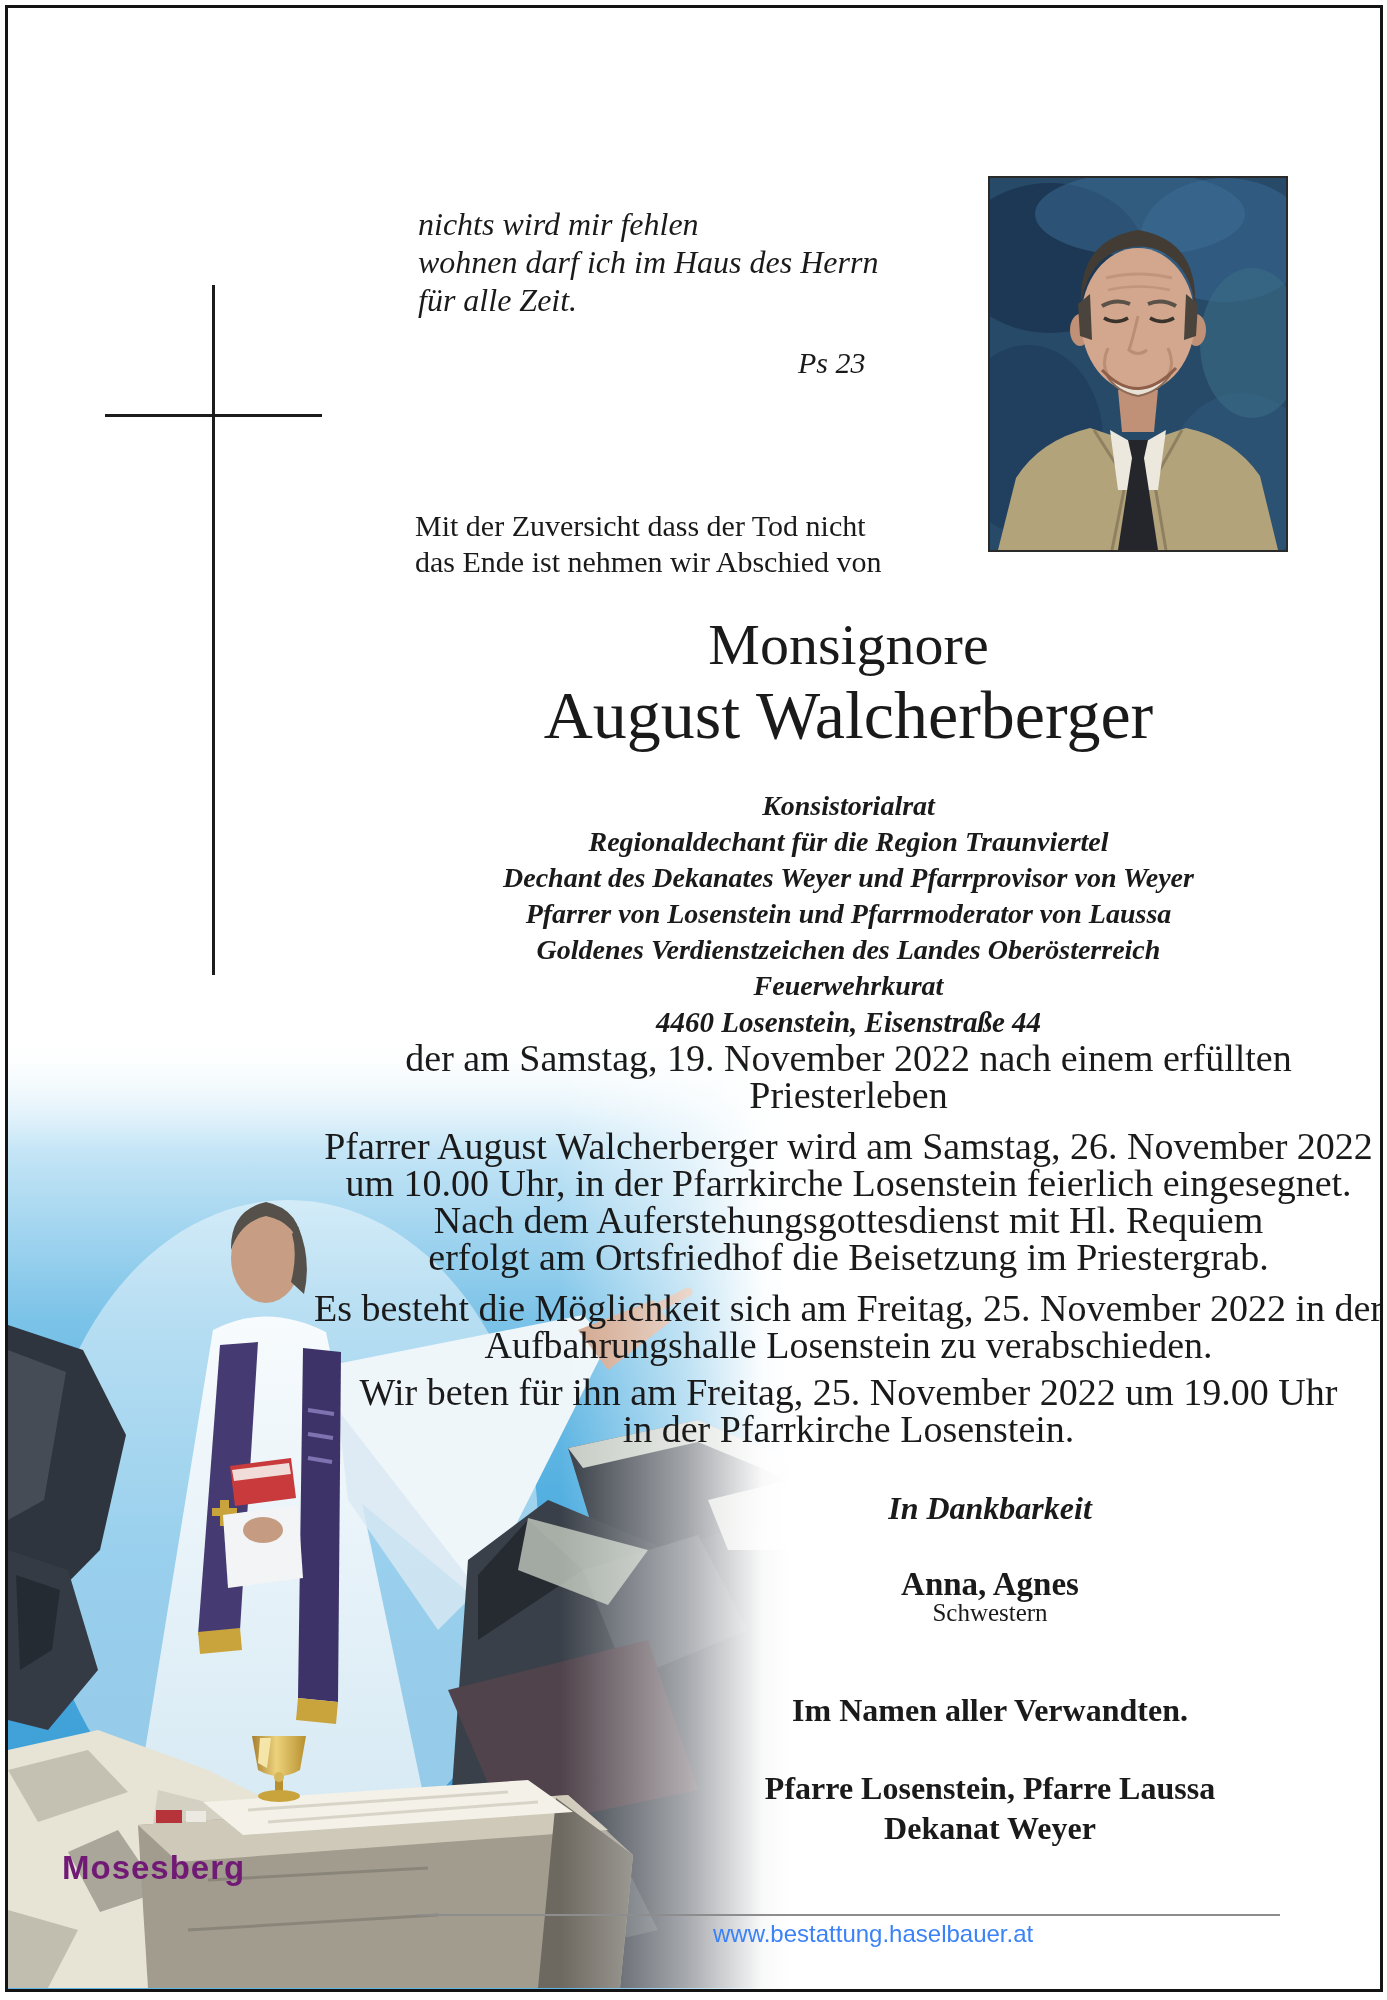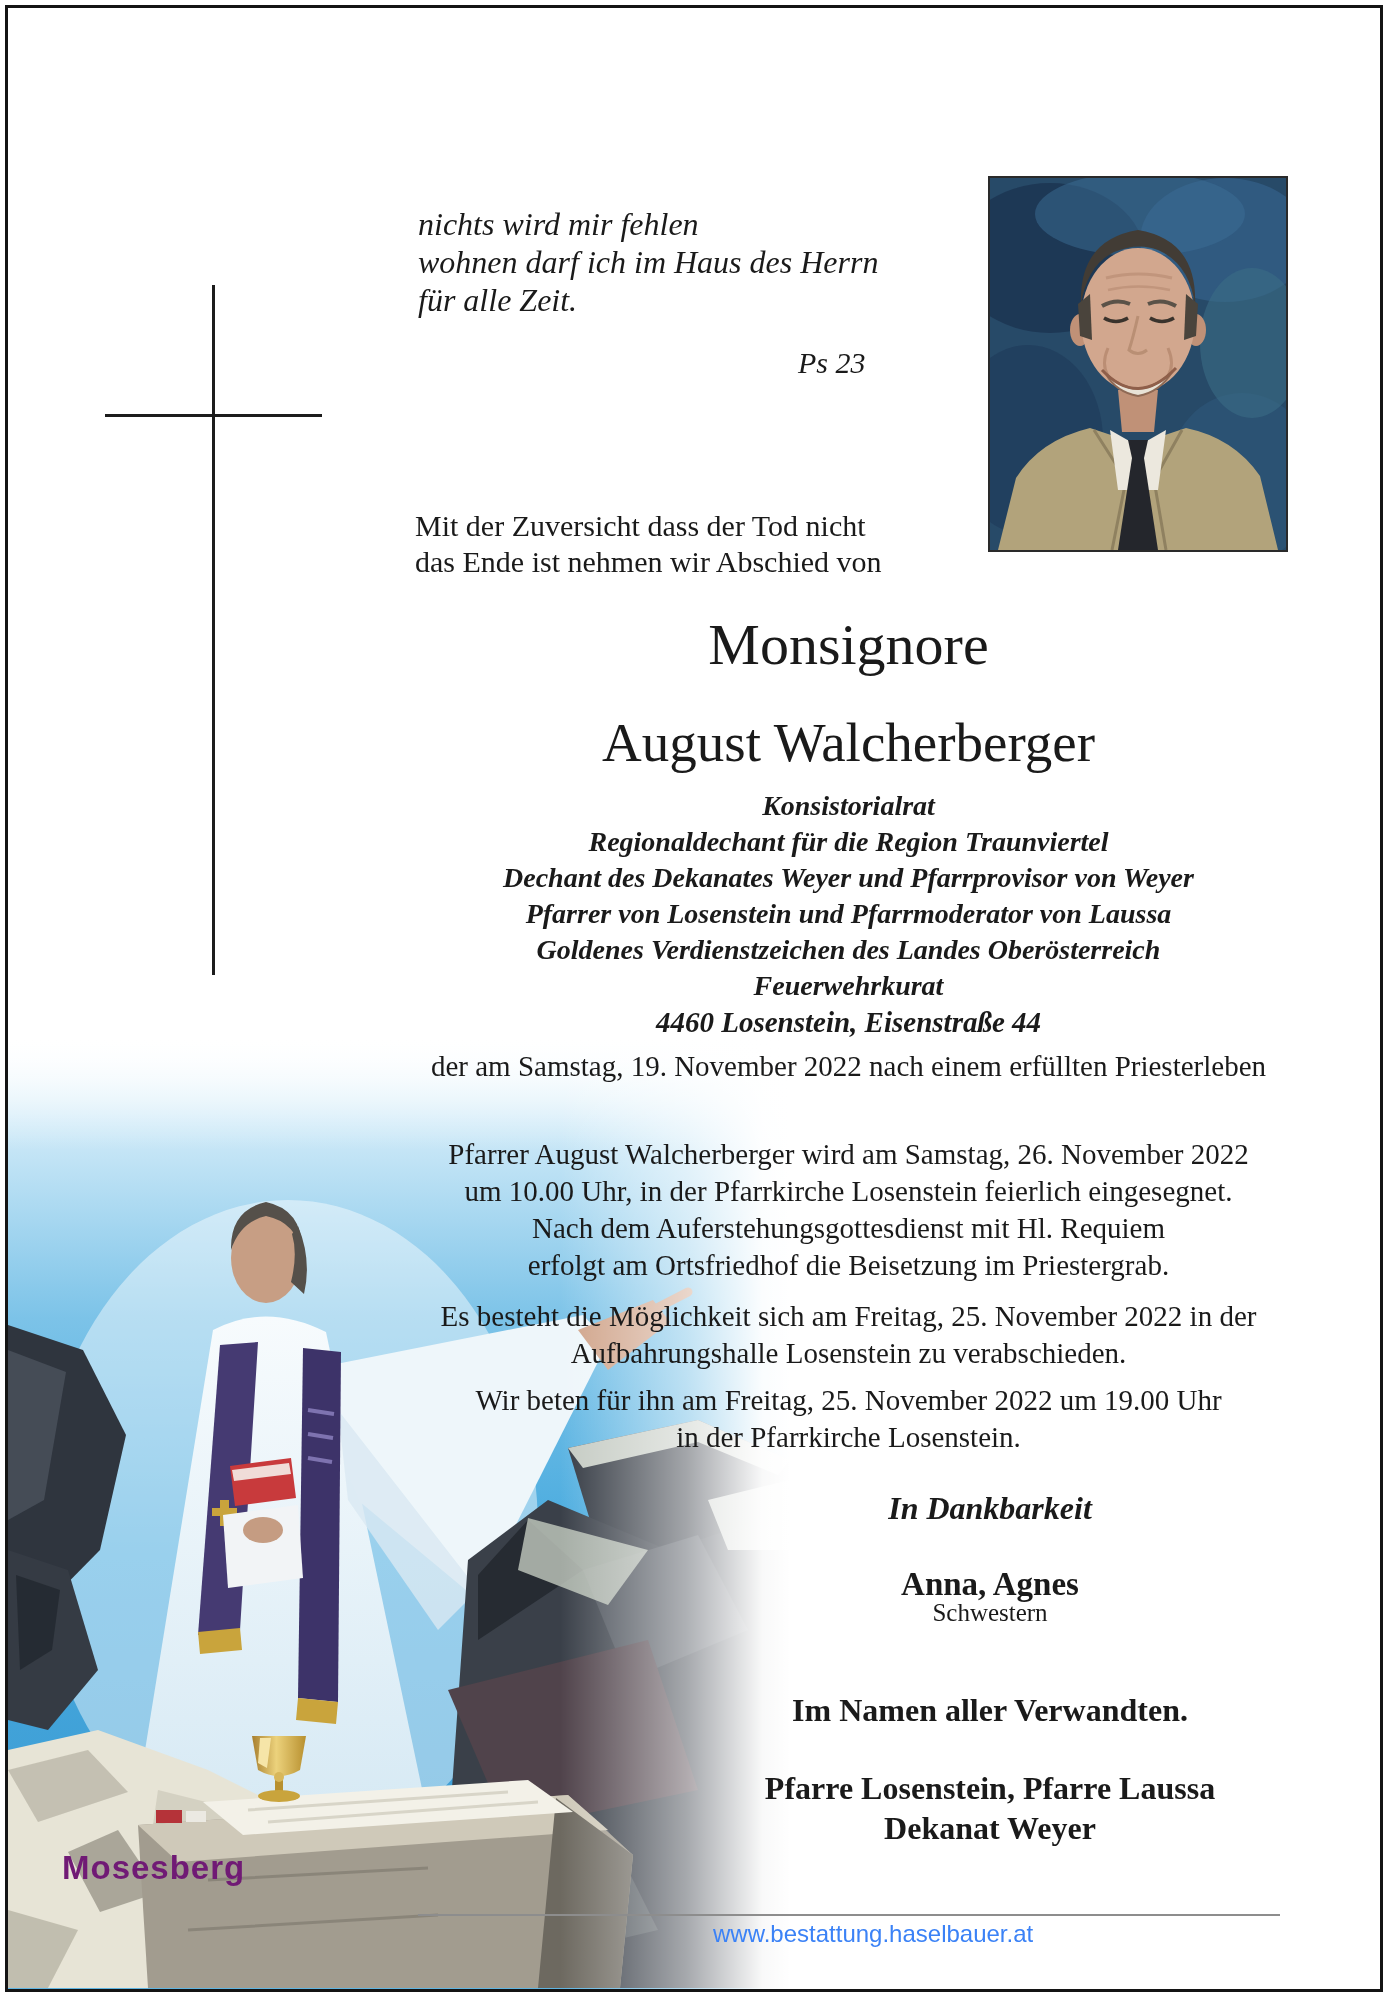--- a/index.html
+++ b/index.html
@@ -12,23 +12,23 @@
   .cross-v{position:absolute;left:212px;top:285px;width:3px;height:690px;background:#1c1c1c;z-index:6;}
   .cross-h{position:absolute;left:105px;top:414px;width:217px;height:3px;background:#1c1c1c;z-index:6;}
   
   .z{z-index:10;}
   .psalm{left:418px;top:205px;font-style:italic;font-size:32px;line-height:38px;}
   .psalm-ref{left:798px;top:346px;font-style:italic;font-size:30px;}
   .intro{left:415px;top:508px;font-size:30px;line-height:36px;}
   .col-main{left:310px;width:1077px;text-align:center;}
   .col-thanks{left:594px;width:792px;text-align:center;}
   .honorific{top:612px;font-size:58px;line-height:66px;}
-  .big-name{top:688px;font-size:55px;line-height:110px;}
+  .big-name{top:660px;font-size:68px;line-height:110px;}
   .titles{top:788px;font-size:28px;line-height:36px;font-weight:bold;font-style:italic;}
-  .body-par{font-size:29px;line-height:37px;margin-top:8px;}
+  .body-par{font-size:38px;line-height:37px;}
   .thanks-h{top:1488px;font-size:32px;line-height:40px;font-weight:bold;font-style:italic;}
   .mourners{top:1562px;font-size:33px;line-height:44px;font-weight:bold;}
   .relation{top:1598px;font-size:25px;line-height:30px;}
   .behalf{top:1690px;font-size:32px;line-height:40px;font-weight:bold;}
   .parishes{top:1768px;font-size:32px;line-height:40px;font-weight:bold;}
   .caption{left:62px;top:1849px;font-family:"Liberation Sans", sans-serif;
            font-weight:bold;font-size:33px;letter-spacing:1px;color:#701a75;z-index:12;}
   .rule{left:418px;top:1914px;width:862px;height:2px;background:#8d8d8d;z-index:12;}
   .website{left:713px;top:1920px;font-family:"Liberation Sans", sans-serif;
            font-size:24px;color:#3b82f6;z-index:12;}

